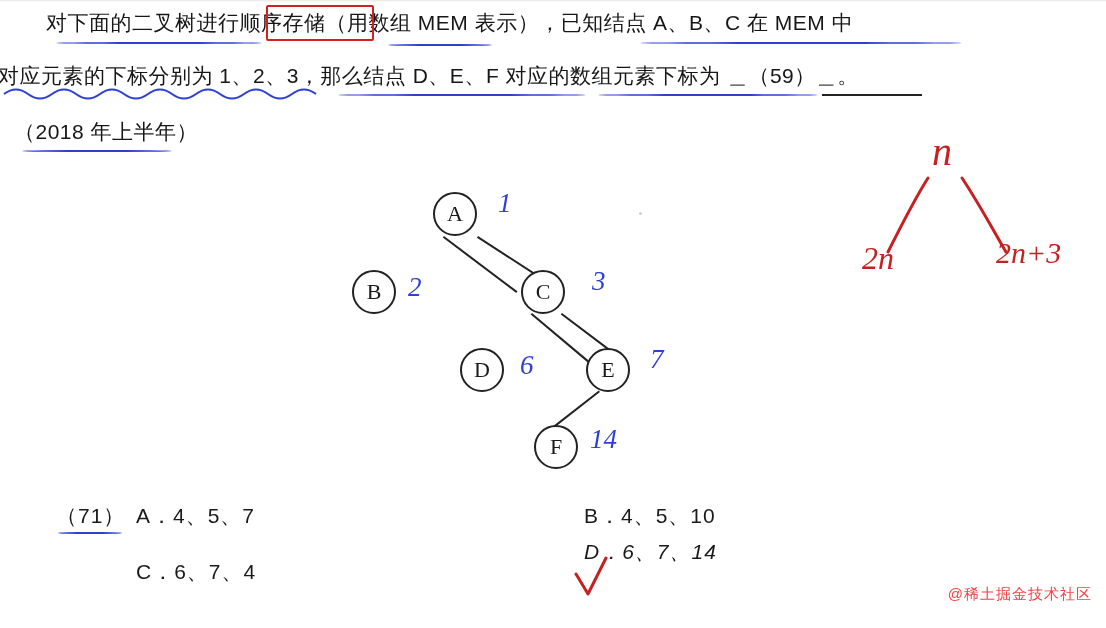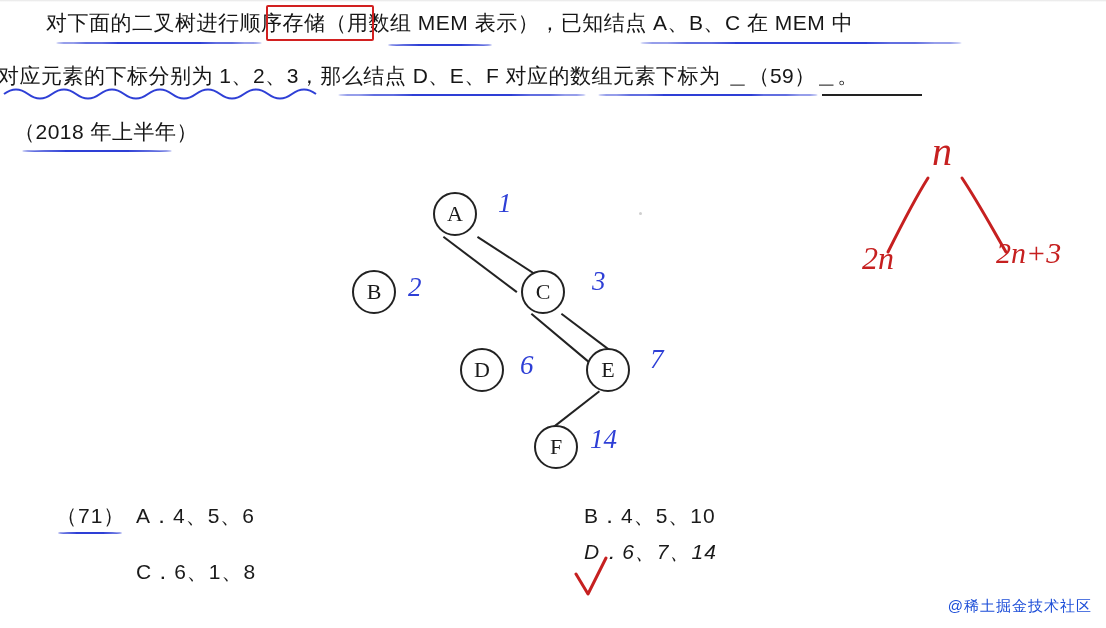--- a/index.html
+++ b/index.html
@@ -95,22 +95,22 @@
   }
   #optTag { left: 56px; top: 502px; }
   #optA { left: 136px; top: 502px; }
   #optB { left: 584px; top: 502px; }
   #optC { left: 136px; top: 558px; }
   #optD { left: 584px; top: 538px; font-style: italic; }
 
   .watermark {
     position: absolute;
     right: 14px;
-    bottom: 12px;
-    color: #1d4ed8;
+    bottom: 24px;
+    color: #ef4444;
     font-size: 15px;
     letter-spacing: 1px;
   }
   .blank-line {
     position: absolute;
     border-bottom: 2px solid #222;
   }
   .shadow-top {
     position: absolute;
     left: 0; right: 0; top: 0;
@@ -180,23 +180,23 @@
       <path d="M48 8 C 34 30, 20 58, 8 82" fill="none" stroke="#c62020" stroke-width="3" stroke-linecap="round"></path>
       <path d="M82 8 C 98 32, 112 58, 126 82" fill="none" stroke="#c62020" stroke-width="3" stroke-linecap="round"></path>
     </svg>
     <div class="hand-red" style="left:862px; top:240px; font-size:32px;">2n</div>
     <div class="hand-red" style="left:996px; top:236px; font-size:30px;">2n+3</div>
   </div>
 
   <div class="opt" id="optTag">（71）</div>
   <div class="blue-underline" style="left:58px; top:532px; width:64px;"></div>
 
-  <div class="opt" id="optA">A．4、5、6</div>
+  <div class="opt" id="optA">A．4、5、7</div>
   <div class="opt" id="optB">B．4、5、10</div>
-  <div class="opt" id="optC">C．6、1、8</div>
+  <div class="opt" id="optC">C．6、7、4</div>
   <div class="opt" id="optD">D．6、7、14</div>
 
   <svg style="position:absolute; left:572px; top:556px;" width="44" height="46">
     <path d="M4 18 L 16 38 L 34 2" fill="none" stroke="#c62020" stroke-width="3" stroke-linecap="round" stroke-linejoin="round"></path>
   </svg>
 
   <div class="watermark">@稀土掘金技术社区</div>
 </div>
 
 </body></html>

